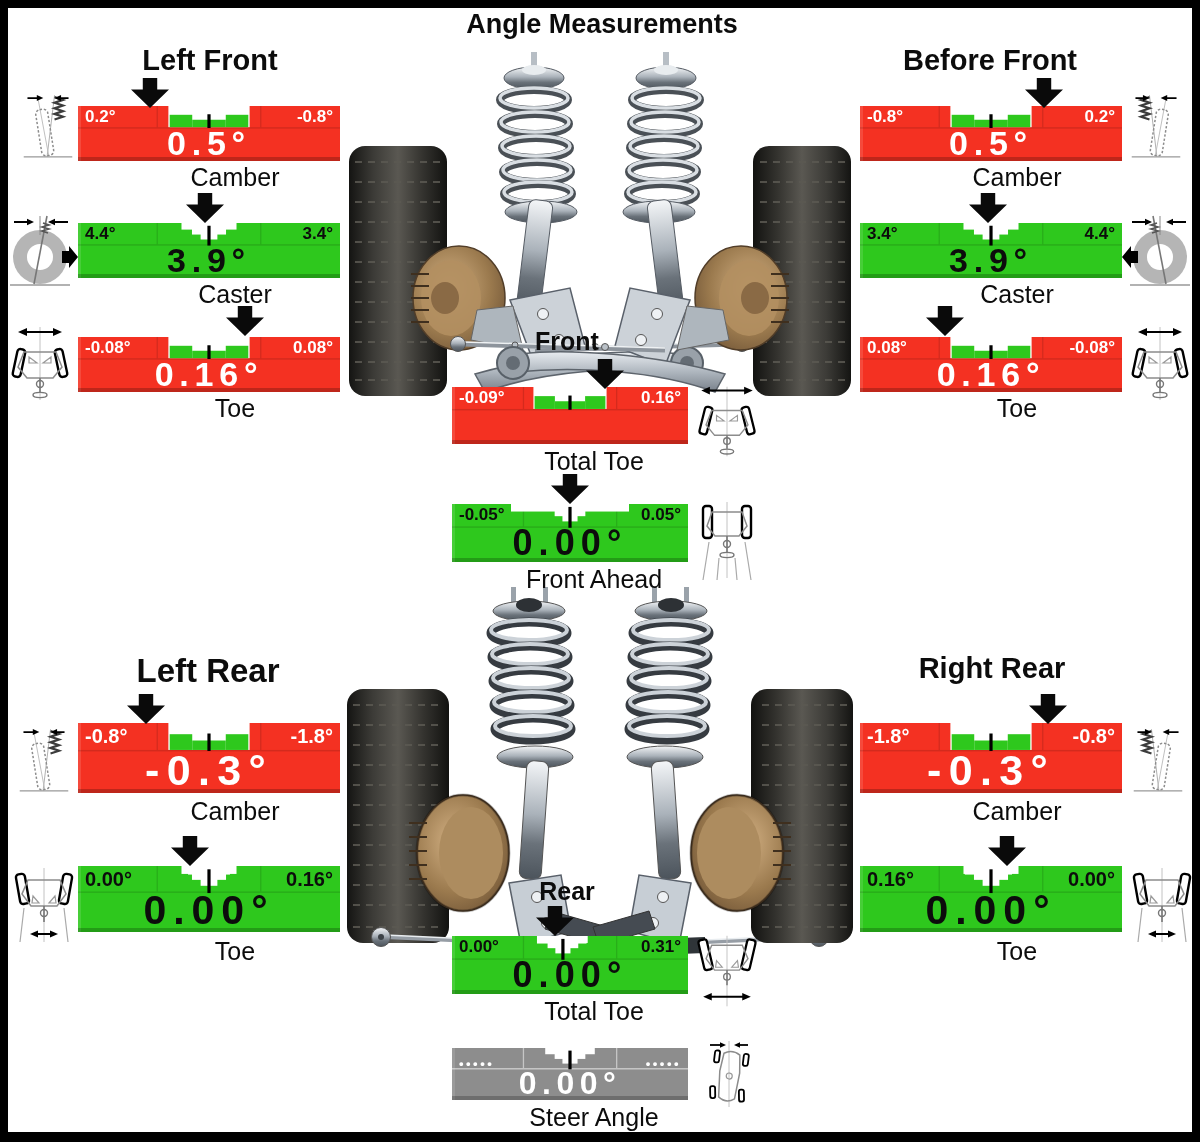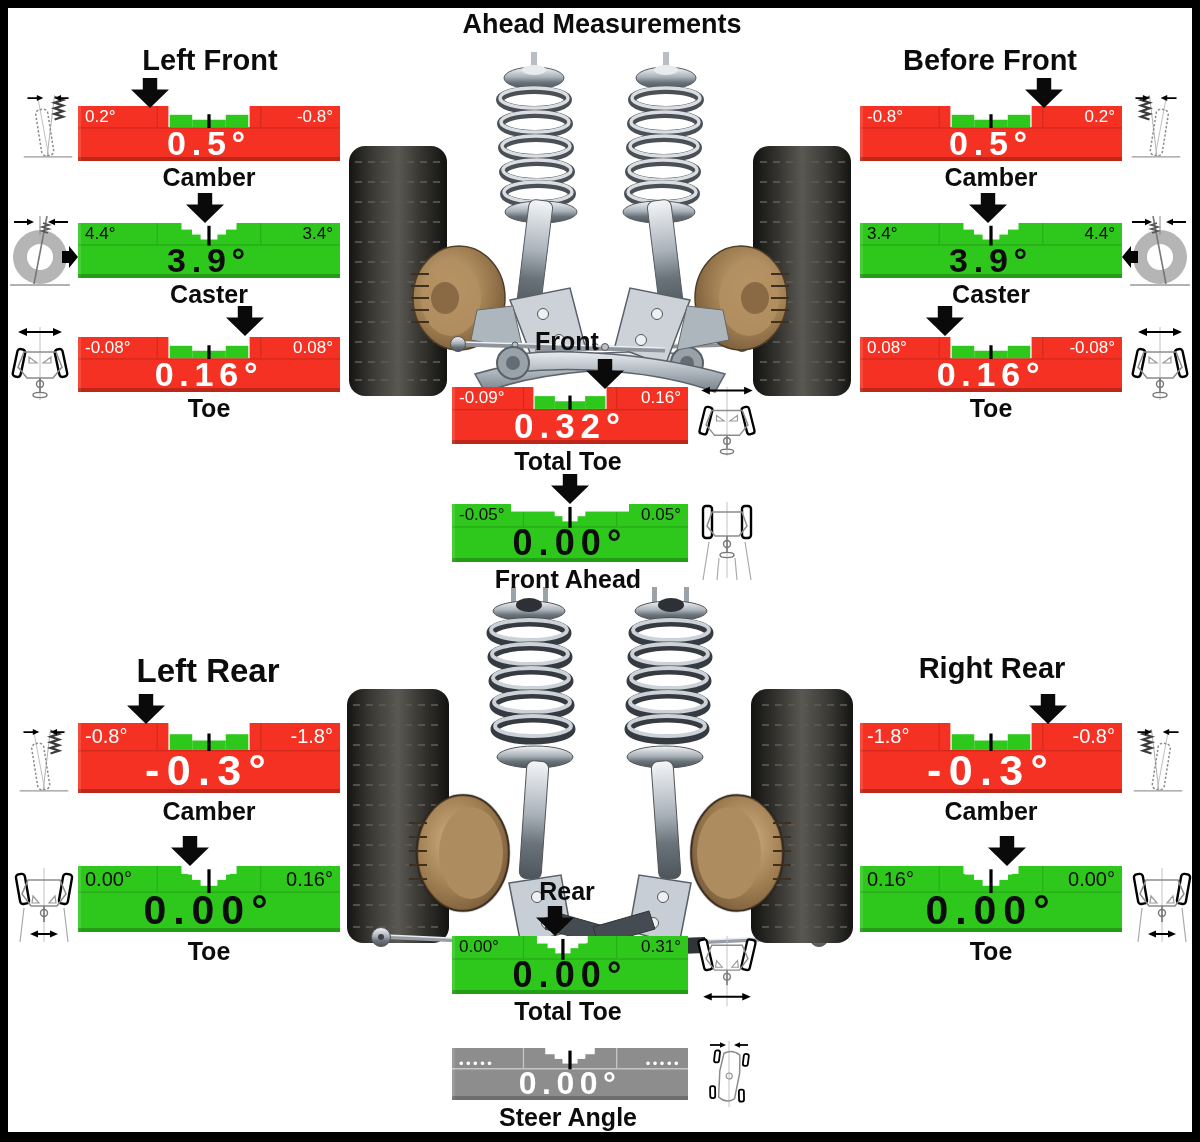--- a/index.html
+++ b/index.html
@@ -2,27 +2,27 @@
 <html><head>
 <meta charset="utf-8">
 <style>
   html,body{margin:0;padding:0;background:#ffffff;}
   #screen{position:relative;width:1200px;height:1142px;background:#ffffff;overflow:hidden;
           font-family:"Liberation Sans", sans-serif;}
   .frame{position:absolute;background:#000;z-index:50;}
   .title{position:absolute;transform:translateX(-50%);font-weight:bold;color:#0c0c0c;white-space:nowrap;z-index:6;}
   .gauge{position:absolute;z-index:4;box-shadow:inset 0 -4px 0 rgba(0,0,0,.22), inset 3px 0 0 rgba(255,255,255,.12);}
   .gauge svg{position:absolute;left:0;top:0;width:100%;height:100%;display:block;}
-  .glab{position:absolute;top:2px;font-weight:normal;line-height:1.1;z-index:2;white-space:nowrap;}
+  .glab{position:absolute;top:2px;font-weight:bold;line-height:1.1;z-index:2;white-space:nowrap;}
   .gl{left:7px}
   .gr{right:7px}
   .gval{position:absolute;left:0;right:0;bottom:1px;text-align:center;font-weight:bold;
         letter-spacing:.17em;line-height:1;z-index:2;white-space:nowrap;}
-  .gcap{position:absolute;transform:translateX(-50%);font-weight:bold;font-size:25px;color:#0c0c0c;
-        white-space:nowrap;z-index:6;}
+  .gcap{position:absolute;transform:translateX(-50%);font-weight:normal;font-size:25px;color:#0c0c0c;
+        white-space:nowrap;z-index:6;margin-left:26px;}
   .arrow{position:absolute;width:38px;height:30px;background:#0a0a0a;z-index:7;
          clip-path:polygon(31% 0,69% 0,69% 38%,100% 38%,50% 100%,0 38%,31% 38%);}
   .icon{position:absolute;z-index:3;}
   .flip{transform:scaleX(-1);}
   .susp{position:absolute;z-index:1;}
 </style>
 </head>
 <body>
 
 <div id="screen">
@@ -161,21 +161,21 @@
           <rect x="12" y="14" width="5" height="12" rx="2" fill="#fff" stroke="#000" stroke-width="1.8"></rect>
           <rect x="41" y="14" width="5" height="12" rx="2" fill="#fff" stroke="#000" stroke-width="1.8"></rect>
           <rect x="12" y="50" width="5" height="12" rx="2" fill="#fff" stroke="#000" stroke-width="1.8" transform="rotate(-8 14 56)"></rect>
           <rect x="41" y="50" width="5" height="12" rx="2" fill="#fff" stroke="#000" stroke-width="1.8" transform="rotate(-8 43 56)"></rect>
           <circle cx="29" cy="38" r="3" fill="none" stroke="#999" stroke-width="1.2"></circle>
         </g>
       </symbol>
     </defs>
   </svg>
 
-  <div class="title" style="left:602px;top:9px;font-size:27px">Ahead Measurements</div>
+  <div class="title" style="left:602px;top:9px;font-size:27px">Angle Measurements</div>
   <div class="title" style="left:210px;top:44px;font-size:29px">Left Front</div>
   <div class="title" style="left:990px;top:44px;font-size:29px">Before Front</div>
   <div class="title" style="left:208px;top:652px;font-size:33px">Left Rear</div>
   <div class="title" style="left:992px;top:652px;font-size:29px">Right Rear</div>
   <div class="title" style="left:567px;top:327px;font-size:25px">Front</div>
   <div class="title" style="left:567px;top:877px;font-size:25px">Rear</div>
 
   <div class="arrow" style="left:131px;top:78px"></div>
   <div class="arrow" style="left:186px;top:193px"></div>
   <div class="arrow" style="left:226px;top:306px"></div>
@@ -296,21 +296,20 @@
         <rect x="70.8" y="0" width="1.3" height="21.945" fill="rgba(0,0,0,.13)"></rect>
         <rect x="164.01999999999998" y="0" width="1.3" height="21.945" fill="rgba(0,0,0,.13)"></rect>
         <rect x="81.42" y="0" width="73.16" height="21.945" fill="#fff"></rect>
         <rect x="82.6" y="9.120000000000001" width="20.296" height="12.825000000000001" fill="#2ec81d"></rect>
         <rect x="102.896" y="14.25" width="30.208000000000002" height="7.695" fill="#2ec81d"></rect>
         <rect x="133.104" y="9.120000000000001" width="20.296" height="12.825000000000001" fill="#2ec81d"></rect>
         <rect x="116.4" y="8.549999999999999" width="3.2" height="14.25" fill="#000"></rect>
       </svg>
     <span class="glab gl" style="color: rgb(255, 255, 255); font-size: 17px;">-0.09°</span>
     <span class="glab gr" style="color: rgb(255, 255, 255); font-size: 17px;">0.16°</span>
-    <div class="gval" style="color: rgb(255, 255, 255); font-size: 35px;">0.32°</div>
   </div>
   <div class="gcap" style="left:568px;top:447px">Total Toe</div>
 
   <div class="gauge" style="left: 452px; top: 504px; width: 236px; height: 58px; background: rgb(46, 200, 29);">
     <svg viewBox="0 0 236 58">
         <rect x="0" y="22.330000000000002" width="236" height="1.5" fill="rgba(0,0,0,.13)"></rect>
         <rect x="70.8" y="0" width="1.3" height="22.330000000000002" fill="rgba(0,0,0,.13)"></rect>
         <rect x="164.01999999999998" y="0" width="1.3" height="22.330000000000002" fill="rgba(0,0,0,.13)"></rect>
         <rect x="59" y="0" width="118" height="7.54" fill="#fff"></rect>
         <rect x="93.22" y="0" width="49.559999999999995" height="6.96" fill="#fff"></rect>

